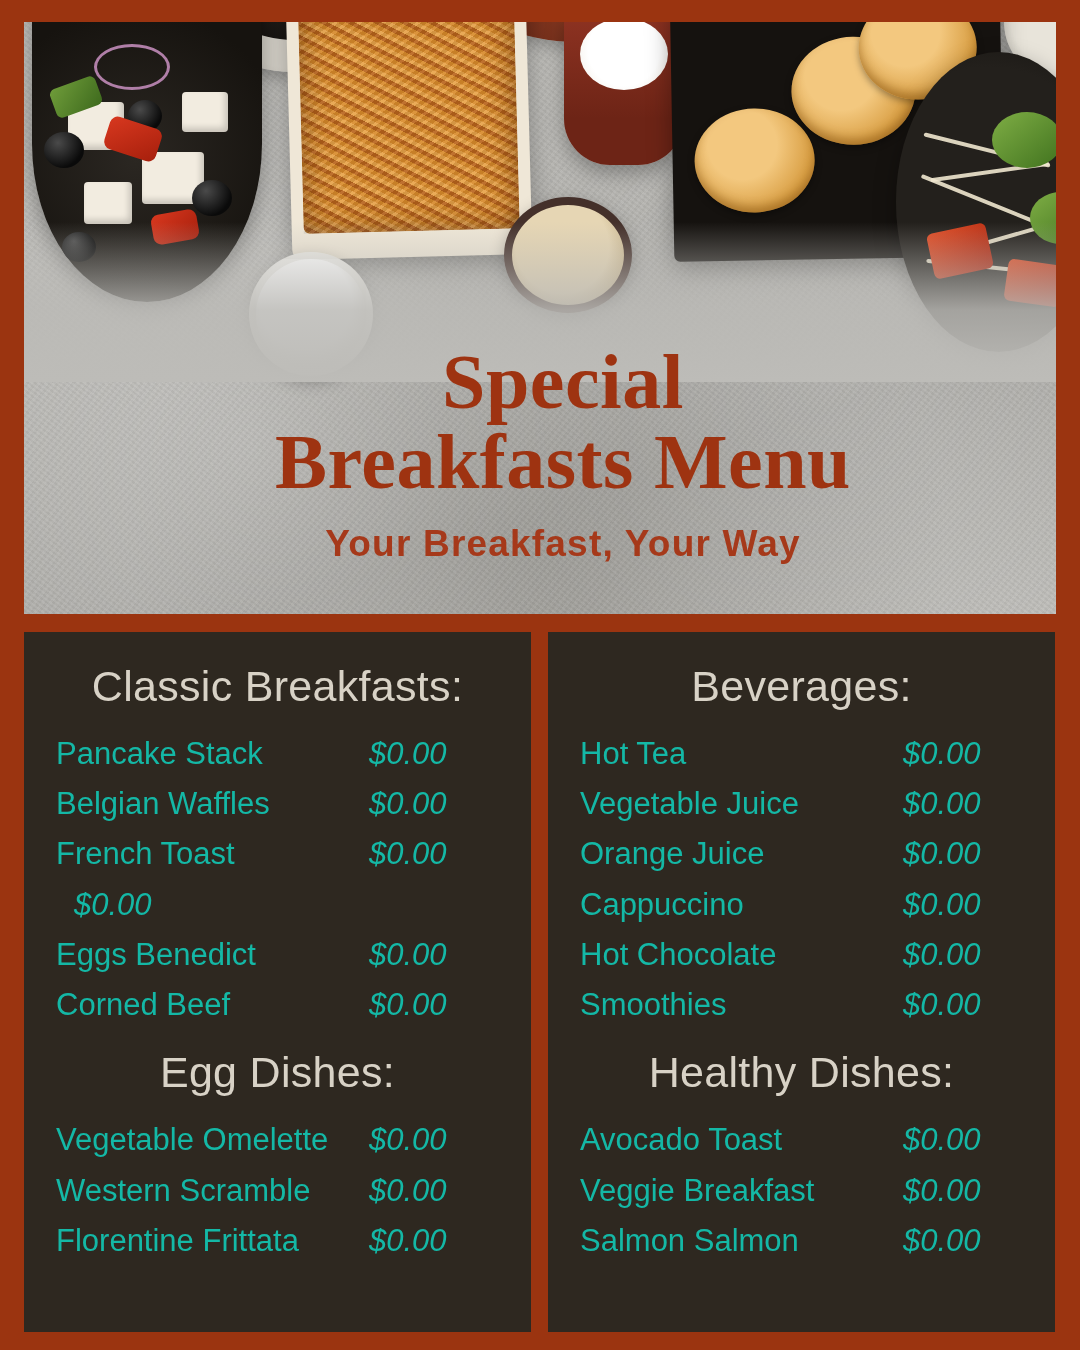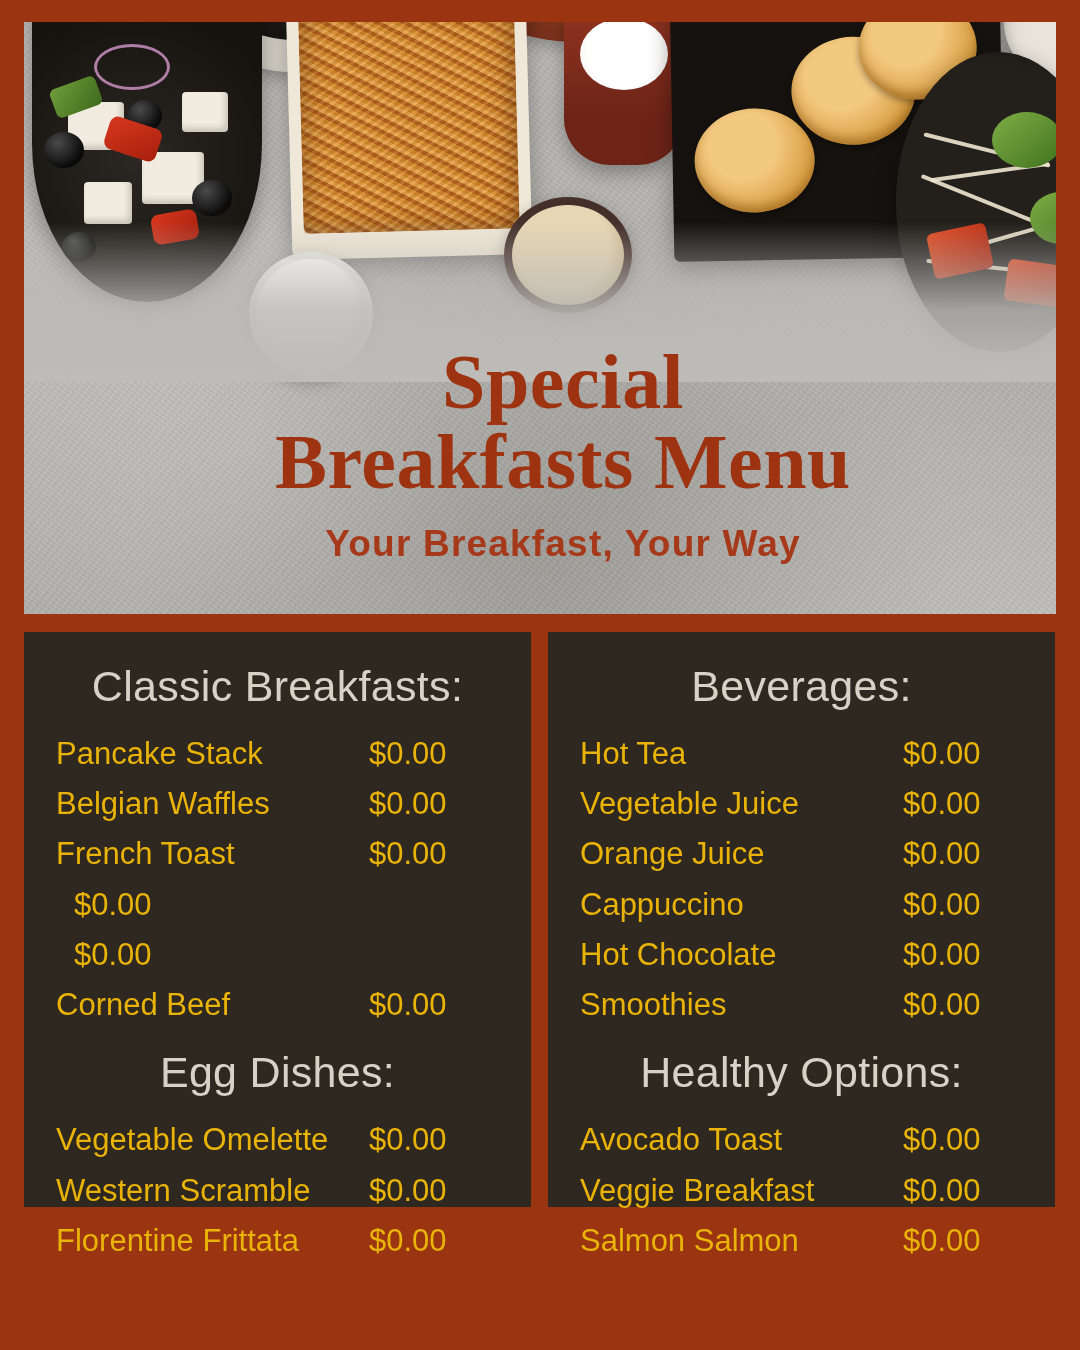--- a/index.html
+++ b/index.html
@@ -219,21 +219,21 @@
     font-weight: bold;
     color: #a6391a;
     letter-spacing: 1.2px;
   }
 
   
   .menu {
     display: flex;
     gap: 17px;
     margin-top: 18px;
-    height: 575px;
+    height: 700px;
   }
   .panel {
     background: #2e2820;
     width: 507px;
     box-sizing: border-box;
     padding: 30px 28px 20px 28px;
   }
   .section + .section { margin-top: 18px; }
   .section-title {
     text-align: center;
@@ -241,27 +241,27 @@
     font-size: 43px;
     font-weight: normal;
     letter-spacing: 0.3px;
     margin: 0 0 18px 0;
   }
   .items { display: block; }
   .item {
     display: flex;
     justify-content: space-between;
     align-items: flex-start;
-    color: #eab308;
+    color: #14b8a6;
     font-size: 31px;
     line-height: 1.62;
     padding: 0 4px;
   }
   .item-name { white-space: nowrap; }
-  .item-price { white-space: nowrap; min-width: 130px; text-align: left; padding-left: 18px;}
+  .item-price { white-space: nowrap; min-width: 130px; text-align: left; padding-left: 18px; font-style: italic;}
   .panel-right .item-price { min-width: 120px; }
 </style>
 </head>
 <body>
 
 <div class="poster">
 
   <div class="hero">
     <div class="hero-bg"></div>
     <div class="hero-noise"></div>
@@ -342,20 +342,21 @@
             <span class="item-price">$0.00</span>
           </div>
           <div class="item">
             <span class="item-name">French Toast</span>
             <span class="item-price">$0.00</span>
           </div>
           <div class="item">
             <span class="item-price">$0.00</span>
           </div>
           <div class="item">
+            <span class="item-name">Eggs Benedict</span>
             <span class="item-price">$0.00</span>
           </div>
           <div class="item">
             <span class="item-name">Corned Beef</span>
             <span class="item-price">$0.00</span>
           </div>
         </div>
       </div>
 
       <div class="section">
@@ -402,21 +403,21 @@
             <span class="item-price">$0.00</span>
           </div>
           <div class="item">
             <span class="item-name">Smoothies</span>
             <span class="item-price">$0.00</span>
           </div>
         </div>
       </div>
 
       <div class="section">
-        <h2 class="section-title">Healthy Options:</h2>
+        <h2 class="section-title">Healthy Dishes:</h2>
         <div class="items">
           <div class="item">
             <span class="item-name">Avocado Toast</span>
             <span class="item-price">$0.00</span>
           </div>
           <div class="item">
             <span class="item-name">Veggie Breakfast</span>
             <span class="item-price">$0.00</span>
           </div>
           <div class="item">

